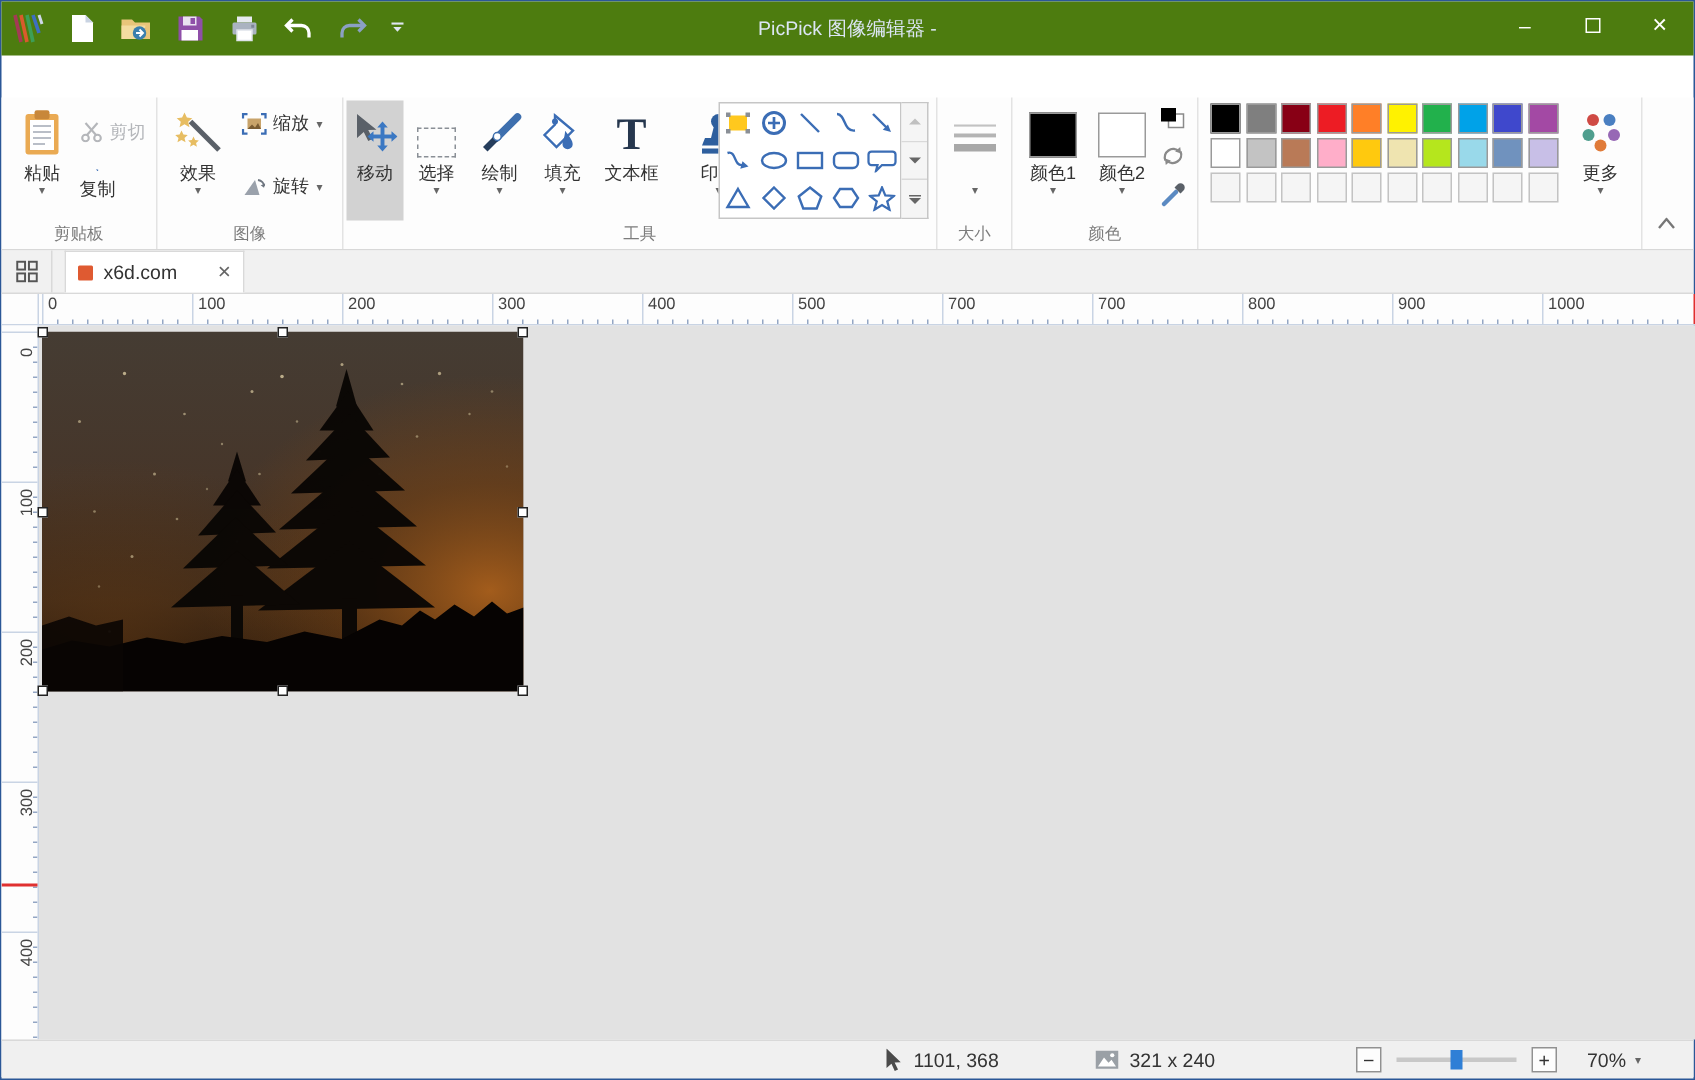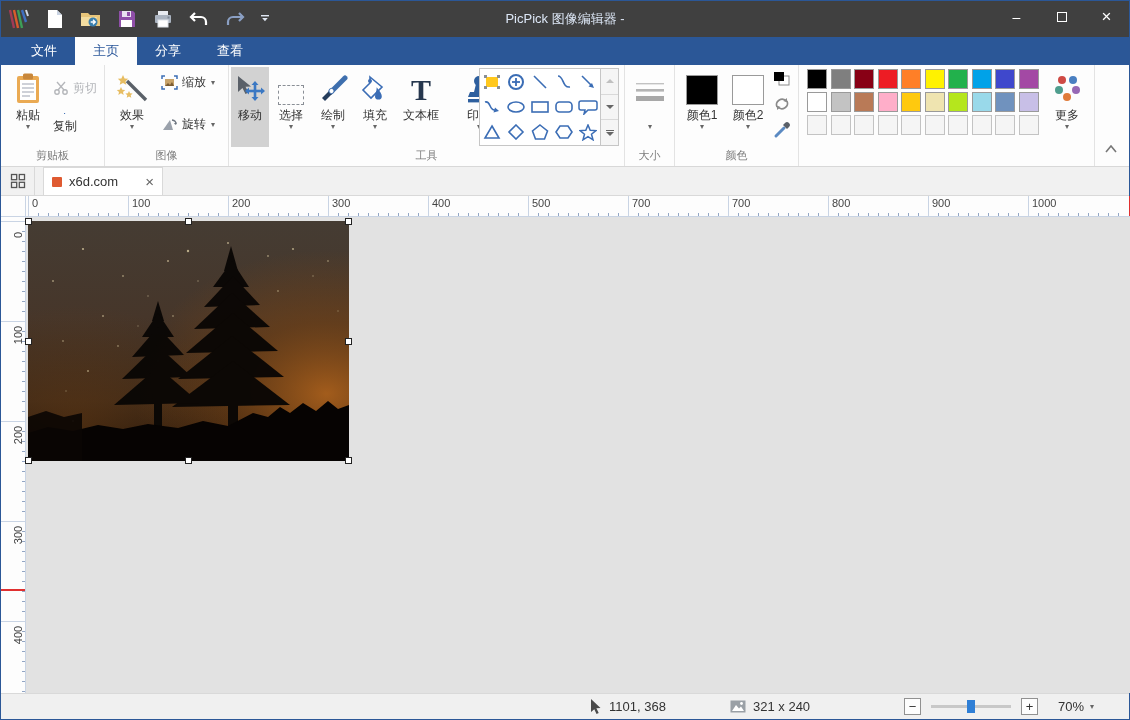--- a/index.html
+++ b/index.html
@@ -1,21 +1,21 @@
 <!DOCTYPE html>
 <html><head>
 <meta charset="utf-8">
 <style>
   * { margin:0; padding:0; box-sizing:border-box; }
   html,body { width:1130px; height:720px; }
   body { font-family:"Liberation Sans","DejaVu Sans",sans-serif; font-size:13px; overflow:hidden; }
   .window { position:relative; width:1130px; height:720px; background:#fff; border:1px solid #2b5797; border-bottom:2px solid #2b5797; }
 
   
-  .titlebar { position:absolute; left:0; top:0; width:100%; height:36px; background:#404040; display:flex; align-items:center; }
+  .titlebar { position:absolute; left:0; top:0; width:100%; height:36px; background:#4d7c0f; display:flex; align-items:center; }
   .qat { display:flex; align-items:center; gap:0; }
   .qat-btn { width:36px; height:30px; display:flex; align-items:center; justify-content:center; }
   .title-text { position:absolute; left:0; right:0; text-align:center; color:#dce6f5; font-size:13px; pointer-events:none; }
   .win-controls { position:absolute; right:0; top:0; display:flex; }
   .win-btn { width:45px; height:32px; display:flex; align-items:center; justify-content:center; color:#fff; font-size:14px; }
   .max-glyph { width:10px; height:10px; border:1px solid #fff; }
 
   
   .ribbon-tabs { position:absolute; left:0; top:36px; width:100%; height:28px; background:#2b5797; display:flex; align-items:stretch; padding-left:12px; }
   .rtab { padding:0 18px; display:flex; align-items:center; color:#fff; font-size:13px; }
@@ -155,26 +155,20 @@
     <div class="title-text">PicPick 图像编辑器 -</div>
     <div class="win-controls">
       <div class="win-btn">–</div>
       <div class="win-btn">
           <span class="max-glyph"></span>
         </div>
       <div class="win-btn" style="font-size:17px;">×</div>
     </div>
   </div>
 
-  <div class="ribbon-tabs">
-    <div class="rtab">文件</div>
-    <div class="rtab active">主页</div>
-    <div class="rtab">分享</div>
-    <div class="rtab">查看</div>
-  </div>
 
   <div class="ribbon">
 
     <div class="rgroup" style="width:104px;">
       <div class="bigbtn" style="left:6px; width:42px;">
         <div class="ic">
           <svg width="26" height="32" viewBox="0 0 26 32">
             <rect x="2" y="3" width="22" height="27" rx="2" fill="#eaaa53"></rect>
             <rect x="8" y="0.5" width="10" height="6" rx="1.5" fill="#c8873a"></rect>
             <rect x="5" y="7" width="16" height="20" fill="#fff"></rect>

